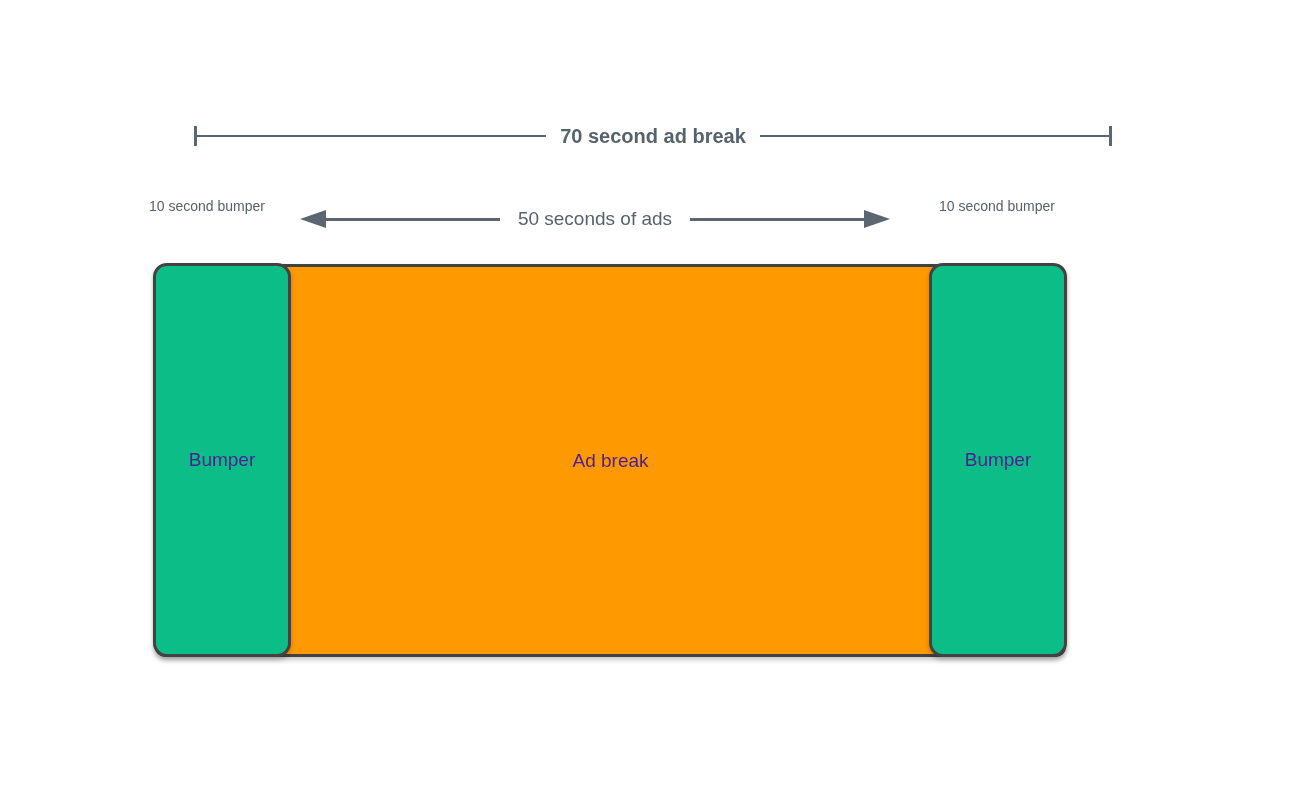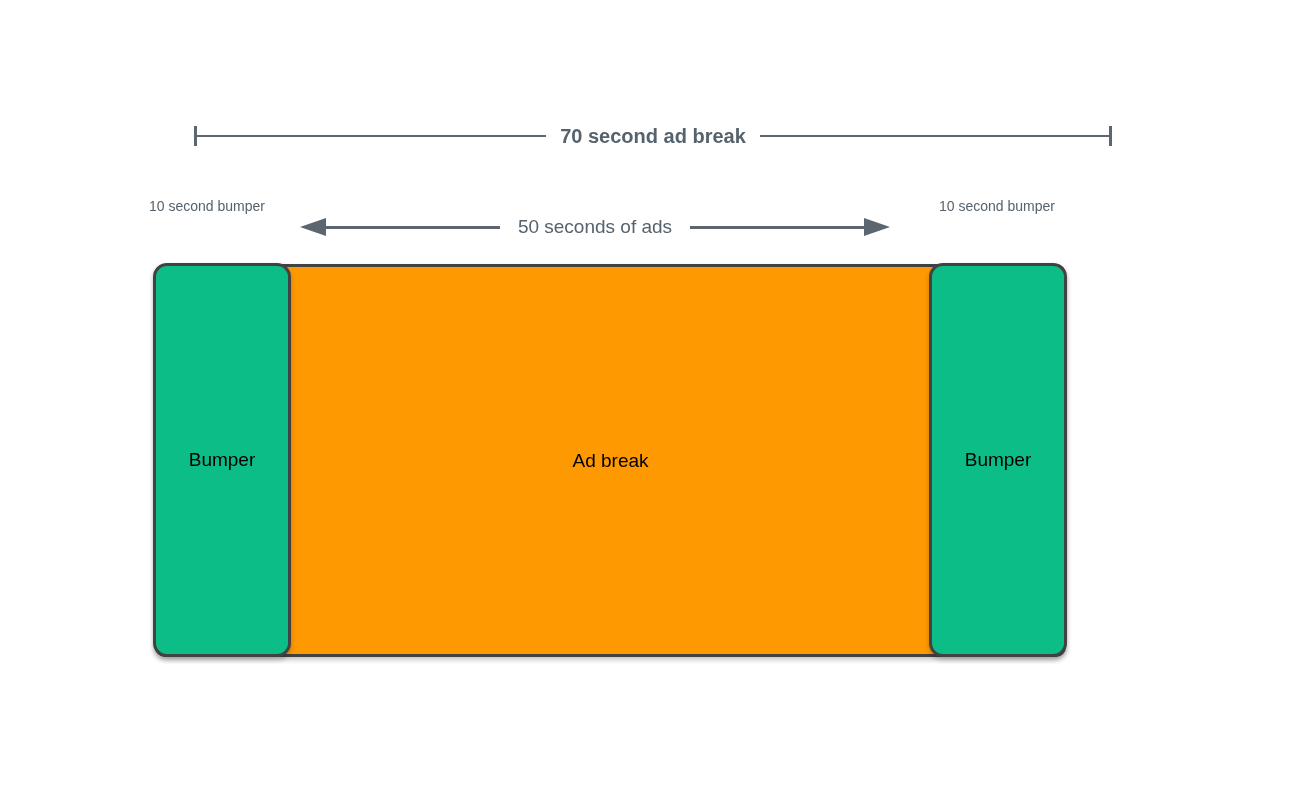--- a/index.html
+++ b/index.html
@@ -63,21 +63,20 @@
   .side-label.right { left: 939px; }
 
   .double-arrow {
     position: absolute;
     left: 300px;
     top: 207px;
     width: 590px;
     height: 24px;
     display: flex;
     align-items: center;
-    margin-top: 8px;
   }
   .arrowhead {
     width: 0;
     height: 0;
     flex: 0 0 auto;
   }
   .arrowhead.left {
     border-top: 9px solid transparent;
     border-bottom: 9px solid transparent;
     border-right: 26px solid #5C6670;
@@ -101,21 +100,21 @@
   }
 
   
   .block {
     position: absolute;
     box-sizing: border-box;
     border: 3px solid #424242;
     display: flex;
     align-items: center;
     justify-content: center;
-    color: #000000;
+    color: #4c1d95;
     font-size: 19px;
     box-shadow: 0 3px 5px rgba(0,0,0,0.22);
   }
   .block-adbreak {
     left: 155px;
     top: 264px;
     width: 911px;
     height: 393px;
     background: #FF9902;
     border-radius: 10px;

